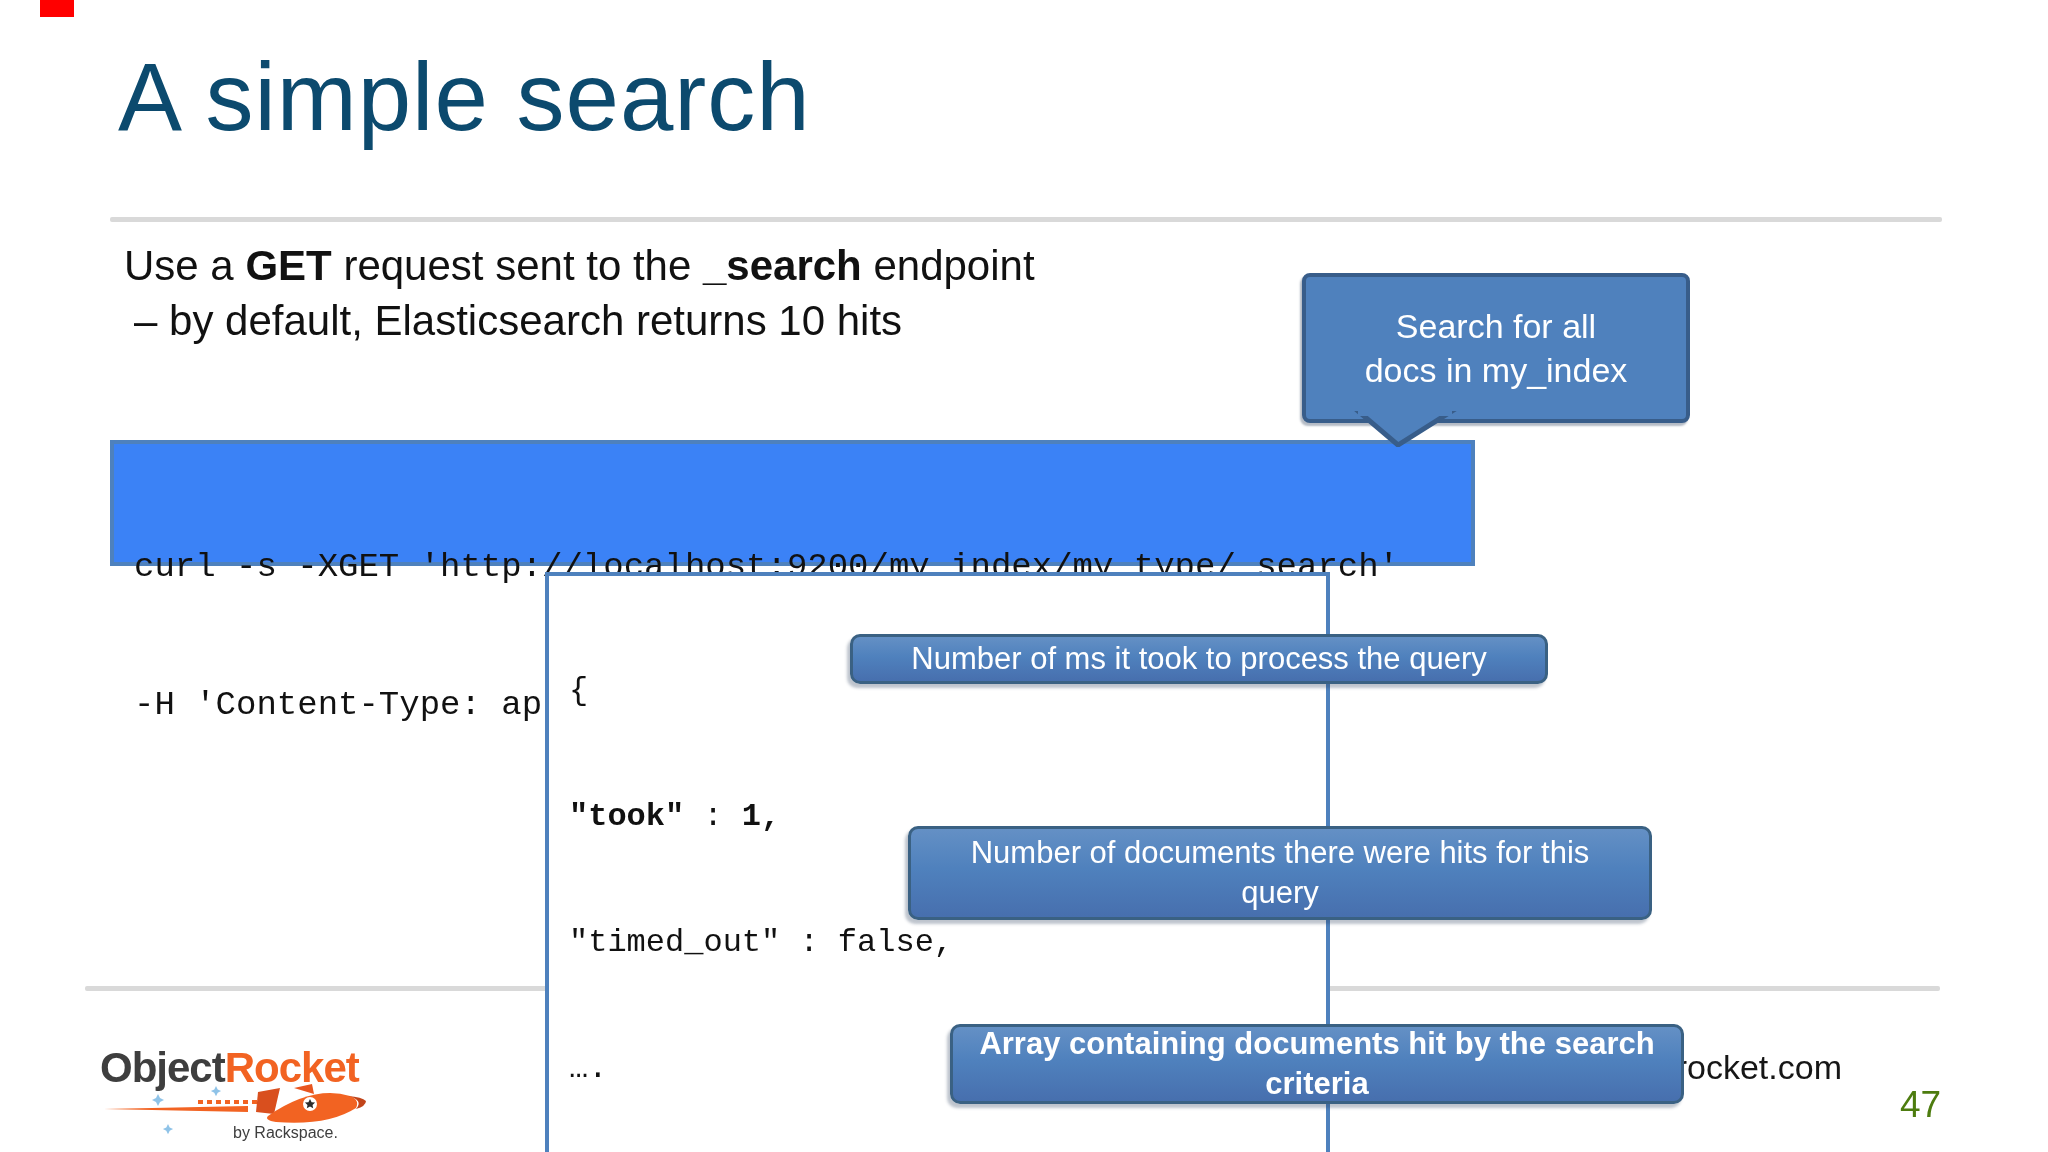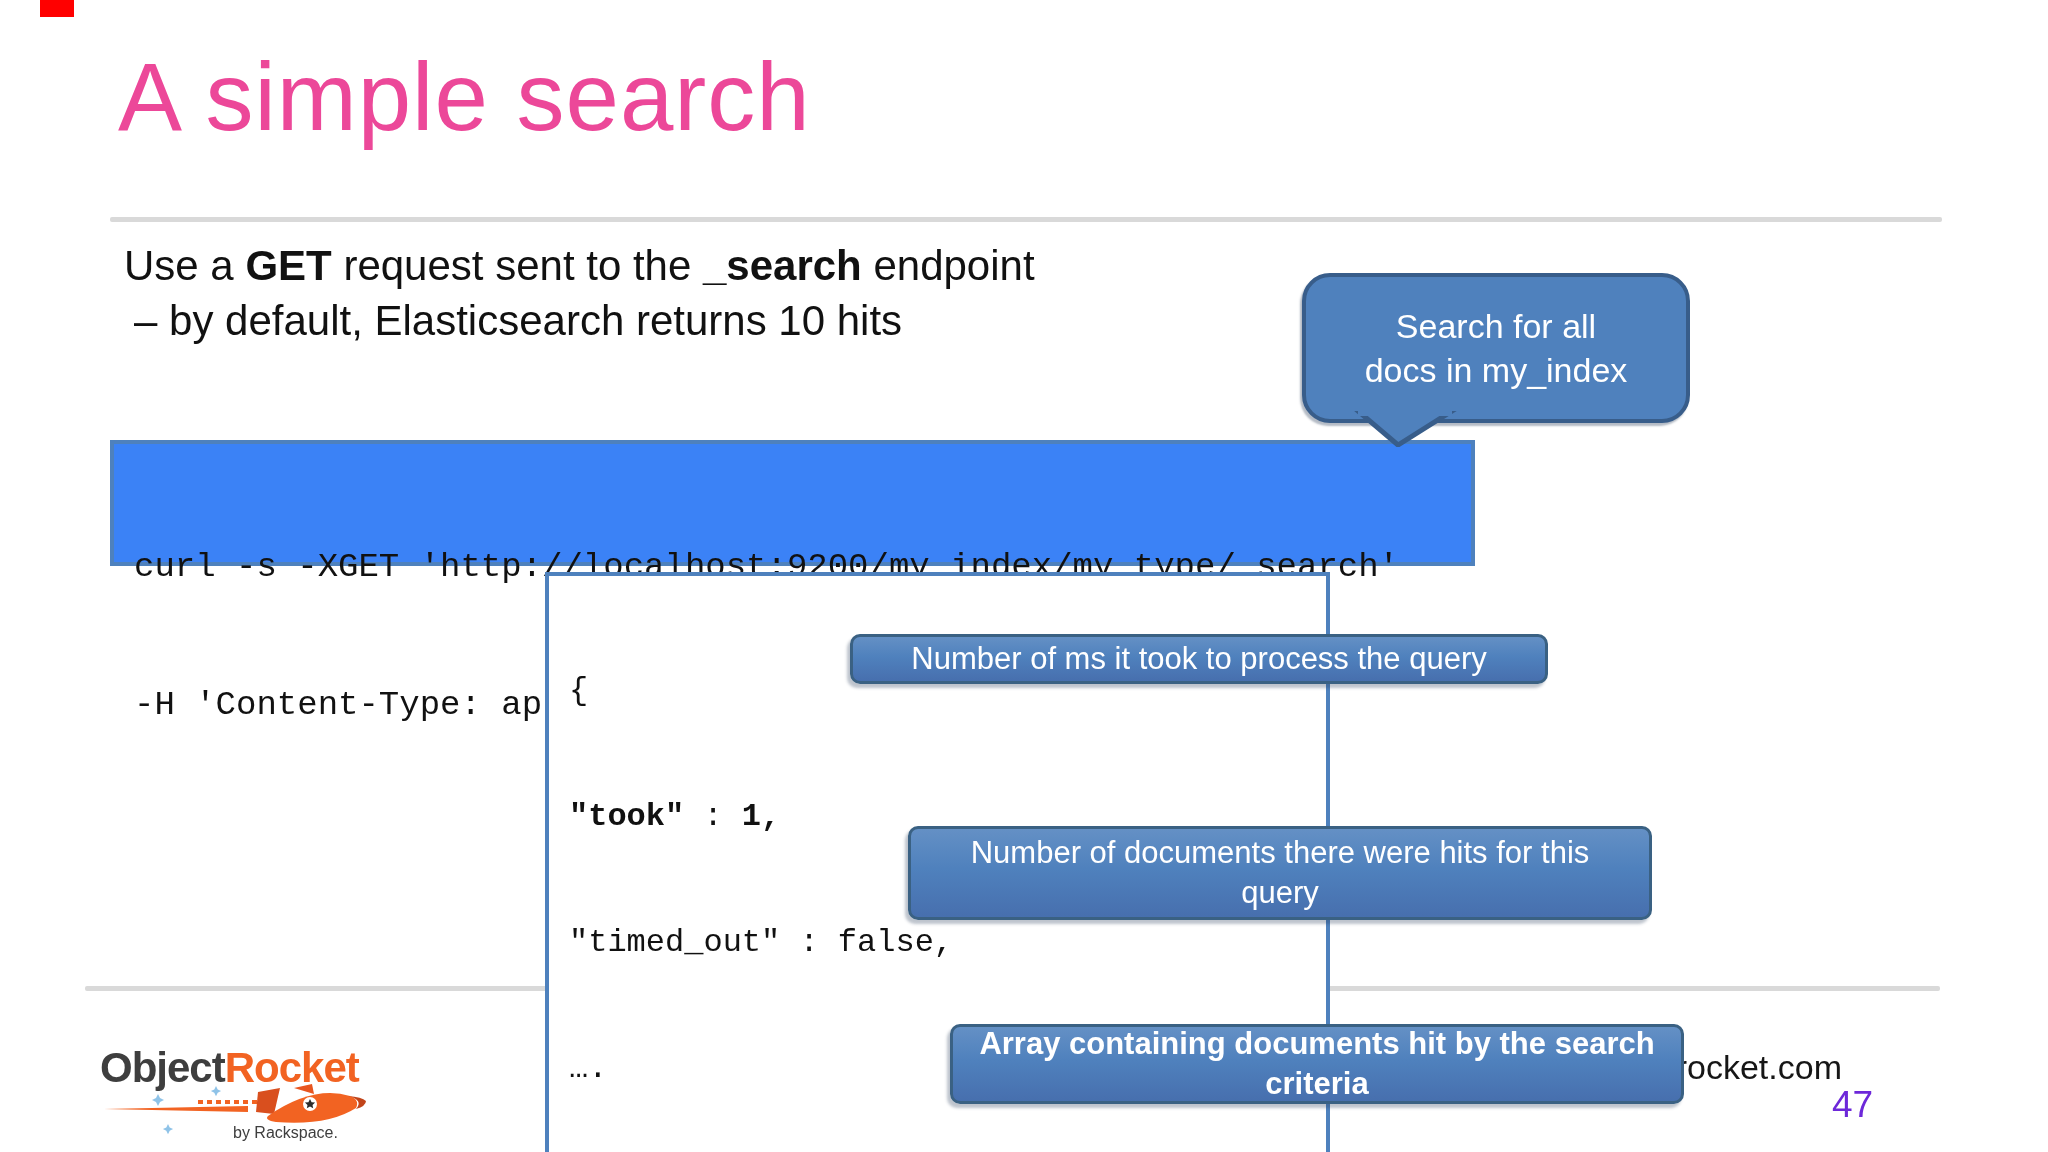--- a/index.html
+++ b/index.html
@@ -6,35 +6,35 @@
   body{
     width:2048px;height:1152px;overflow:hidden;position:relative;
     background:#ffffff;font-family:"Liberation Sans",sans-serif;
   }
   .abs{position:absolute;}
 
   
   .red-mark{left:40px;top:0;width:34px;height:17px;background:#ff0000;}
 
   
-  .title{left:118px;top:42px;font-size:96px;color:#ec4899;letter-spacing:1px;white-space:nowrap;}
+  .title{left:118px;top:42px;font-size:96px;color:#0c4a6e;letter-spacing:1px;white-space:nowrap;}
   .rule{height:5px;background:#d9d9d9;border-radius:2px;}
   .rule-top{left:110px;top:217px;width:1832px;}
   .rule-bottom{left:85px;top:986px;width:1855px;z-index:0;}
 
   
   .body-text{left:124px;top:238px;font-size:42px;color:#111;line-height:55px;z-index:1;}
   .body-text .b{font-weight:bold;}
   .body-text .bi{font-weight:bold;font-style:italic;}
   .body-line3{padding-left:10px;}
 
   
   .bubble{
     left:1302px;top:273px;width:380px;height:142px;z-index:4;
-    background:#4F81BD;border:4px solid #385D8A;border-radius:28px;
+    background:#4F81BD;border:4px solid #385D8A;border-radius:8px;
     color:#fff;font-size:34px;line-height:44px;text-align:center;
     display:flex;flex-direction:column;justify-content:center;
     box-shadow:-2px 3px 2px rgba(40,60,90,0.35);
   }
   .bubble-tail{left:1340px;top:411px;width:140px;height:36px;z-index:4;}
 
   
   .curl-box{
     left:110px;top:440px;width:1337px;height:110px;z-index:2;
     background:#3b82f6;border:4px solid #4E81BD;
@@ -59,21 +59,21 @@
     display:flex;align-items:center;justify-content:center;
     box-shadow:-3px 4px 3px rgba(40,60,90,0.3);
     margin-top:22px;
   }
   .note-took{left:850px;top:612px;width:692px;height:44px;}
   .note-total{left:908px;top:804px;width:694px;height:88px;padding:0 22px;}
   .note-hits{left:950px;top:1002px;width:700px;height:74px;padding:0 14px;font-weight:bold;}
 
   
   .site-text{left:1585px;top:1048px;font-size:34px;color:#161616;z-index:1;}
-  .page-number{left:1832px;top:1084px;font-size:37px;color:#6d28d9;z-index:1;}
+  .page-number{left:1900px;top:1084px;font-size:37px;color:#4d7c0f;z-index:1;}
   .logo{left:98px;top:1030px;z-index:1;}
 </style>
 </head>
 <body>
 
 <div class="abs red-mark"></div>
 
 <div class="abs title">A simple search</div>
 <div class="abs rule rule-top"></div>
 

